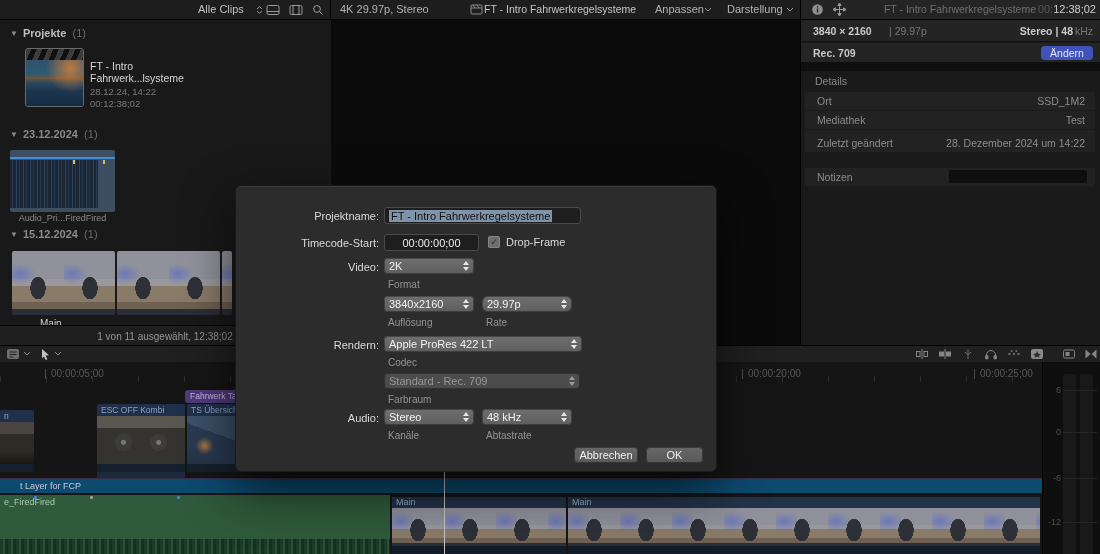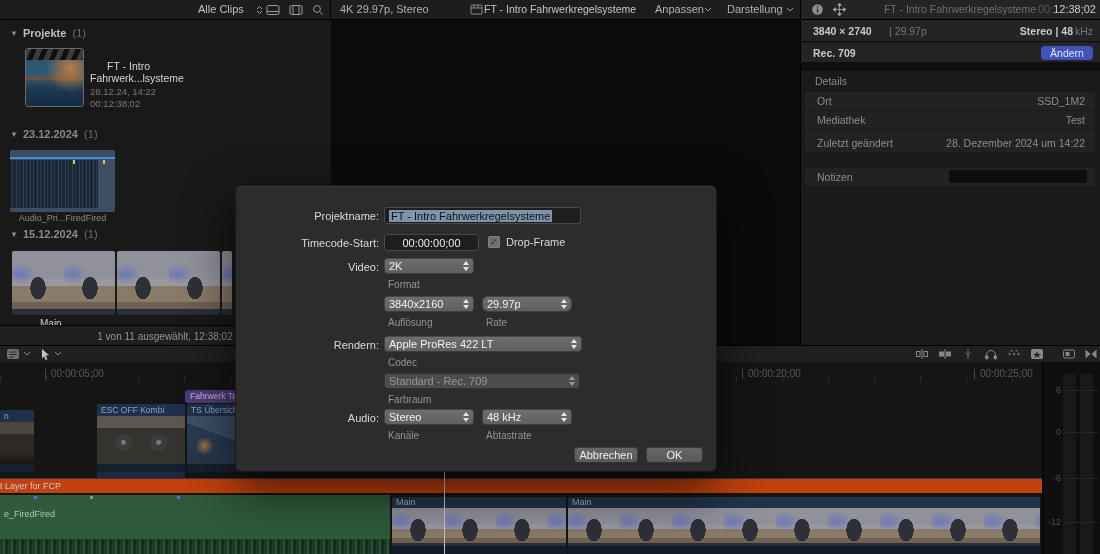--- a/index.html
+++ b/index.html
@@ -72,25 +72,25 @@
   .cbody{height:42px;}
   .cfoot{height:8px;background:#15202e;}
   .bg-car1{background:linear-gradient(180deg,#4a453e 0 28%,#2e2b27 28% 70%,#17150f 100%);}
   .bg-car2{background:linear-gradient(#cfc8bb,#cfc8bb) 50% 34%/26px 9px no-repeat,
            linear-gradient(180deg,#45413a 0 30%,#2a2723 30% 75%,#141210 100%);}
   .bg-car3{background:radial-gradient(circle 9px at 30% 55%,#777 0 2px,#3c3c3c 3px 8px,rgba(0,0,0,0) 9px),
            radial-gradient(circle 9px at 70% 55%,#777 0 2px,#3c3c3c 3px 8px,rgba(0,0,0,0) 9px),
            linear-gradient(180deg,#5a5751 0 24%,#35332f 24% 100%);}
   .bg-car4{background:radial-gradient(circle 12px at 32% 62%,rgba(182,124,62,.9),rgba(182,124,62,0) 75%),
            linear-gradient(200deg,#3c5068 0 40%,#2a3a50 40% 70%,#243244 100%);}
-  .adjlayer{position:absolute;left:0;top:116px;width:1042px;height:15px;background:#c2410c;z-index:2;
-    color:#cfc6e0;font-size:9px;line-height:15px;padding:0 0;box-sizing:border-box;white-space:nowrap;
+  .adjlayer{position:absolute;left:0;top:116px;width:1042px;height:15px;background:#0c4a6e;z-index:2;
+    color:#cfc6e0;font-size:9px;line-height:15px;padding:0 20px;box-sizing:border-box;white-space:nowrap;
     border-top:1px solid #392e4e;}
   .greenclip{position:absolute;left:0;top:133px;width:390px;height:59px;background:#2f5a3b;z-index:2;overflow:hidden;}
-  .greenclip .glabel{position:absolute;left:4px;top:14px;font-size:9px;color:#a8cbae;}
+  .greenclip .glabel{position:absolute;left:4px;top:2px;font-size:9px;color:#a8cbae;}
   .gwave{position:absolute;left:0;bottom:0;width:100%;height:15px;
     background:repeating-linear-gradient(90deg,#1d3b28 0 3px,#2a5136 3px 5px,#16301f 5px 8px);}
   .mkdot{position:absolute;top:1px;width:3px;height:3px;border-radius:1px;}
   .mainclip{position:absolute;top:135px;height:57px;background:#1f2d40;z-index:2;overflow:hidden;border-radius:1px;}
   .mtitle{height:11px;color:#9cb2d0;font-size:9px;line-height:11px;padding:0 4px;background:#223349;
     white-space:nowrap;overflow:hidden;}
   .mfilm{height:38px;}
   .mfoot{height:8px;background:#121c2a;}
   .playhead{position:absolute;left:444px;top:362px;width:1px;height:192px;background:#c4c4c4;z-index:5;}
   .meters{position:absolute;left:1042px;top:0;width:58px;height:192px;background:#0f0f0f;border-left:1px solid #000;}
@@ -203,21 +203,21 @@
     </div>
   </div>
 
   <div class="browser">
     <div class="hdr" style="left:10px;top:7px;"><span class="tri">▼</span><span>Projekte</span>&nbsp;&nbsp;<span class="cnt">(1)</span></div>
 
     <div class="pthumb">
       <div class="clap"></div>
       <div class="mountain"></div>
     </div>
-    <div class="pinfo" style="top:40px;margin-left:17px;">FT - Intro</div>
+    <div class="pinfo" style="top:40px;">FT - Intro</div>
     <div class="pinfo" style="top:52px;">Fahrwerk...lsysteme</div>
     <div class="psub" style="top:66px;">28.12.24, 14:22</div>
     <div class="psub" style="top:78px;">00:12:38;02</div>
 
     <div class="hdr h2" style="left:10px;top:108px;"><span class="tri">▼</span><span>23.12.2024</span>&nbsp;&nbsp;<span class="cnt">(1)</span></div>
 
     <div class="athumb">
       <div class="awave"></div>
       <div class="aline"></div>
       <div class="amk" style="left:63px;"></div>
@@ -240,21 +240,21 @@
 
     <div class="statusbar">
         <span>1 von 11 ausgewählt, 12:38;02</span>
       </div>
   </div>
 
   <div class="viewer"></div>
 
   <div class="inspector">
     <div class="irow" style="top:0;height:22px;border-bottom:1px solid #121212;">
-      <span class="abs ilabel nw" style="left:12px;top:5px;">3840 × 2740</span>
+      <span class="abs ilabel nw" style="left:12px;top:5px;">3840 × 2160</span>
       <span class="abs nw" style="left:88px;top:5px;color:#777;font-size:10.5px;">| 29.97p</span>
       <span class="abs ilabel nw" style="right:28px;top:5px;">Stereo | 48</span>
       <span class="abs nw" style="right:8px;top:5px;color:#777;font-size:10.5px;">kHz</span>
     </div>
     <div class="irow" style="top:23px;height:19px;">
       <span class="abs ilabel nw" style="left:12px;top:4px;">Rec. 709</span>
       <div class="btn-blue">Ändern</div>
     </div>
     <div class="igap"></div>
     <div class="abs nw" style="left:14px;top:55px;color:#8a8a8a;font-size:10.5px;">Details</div>

